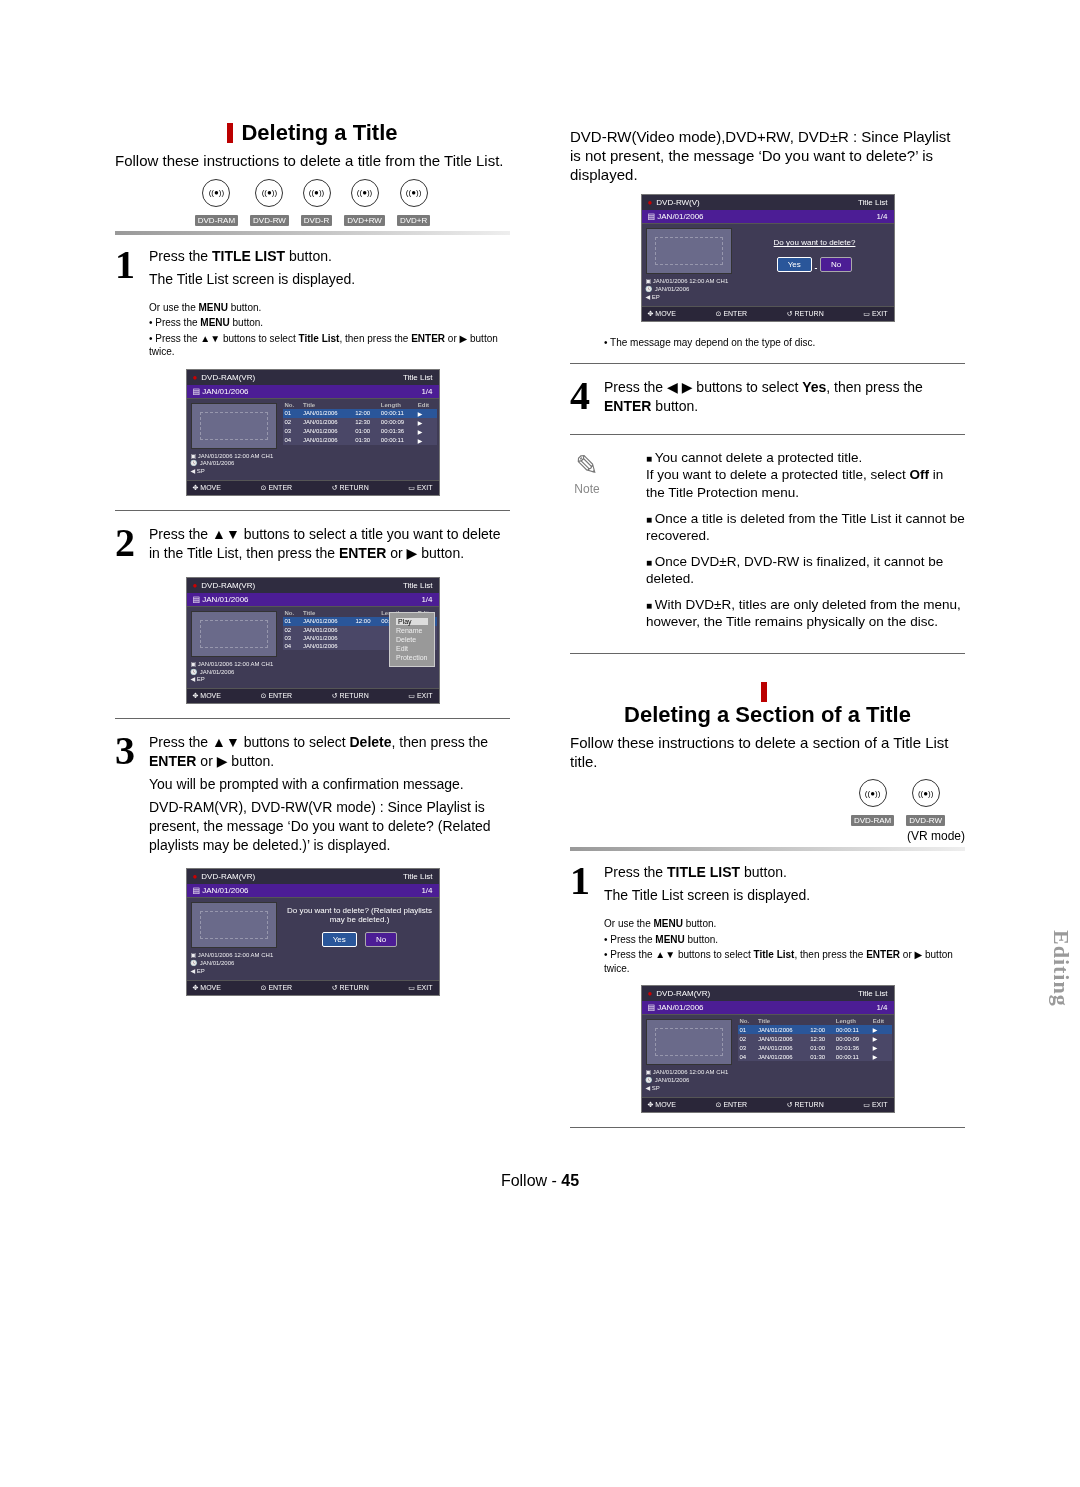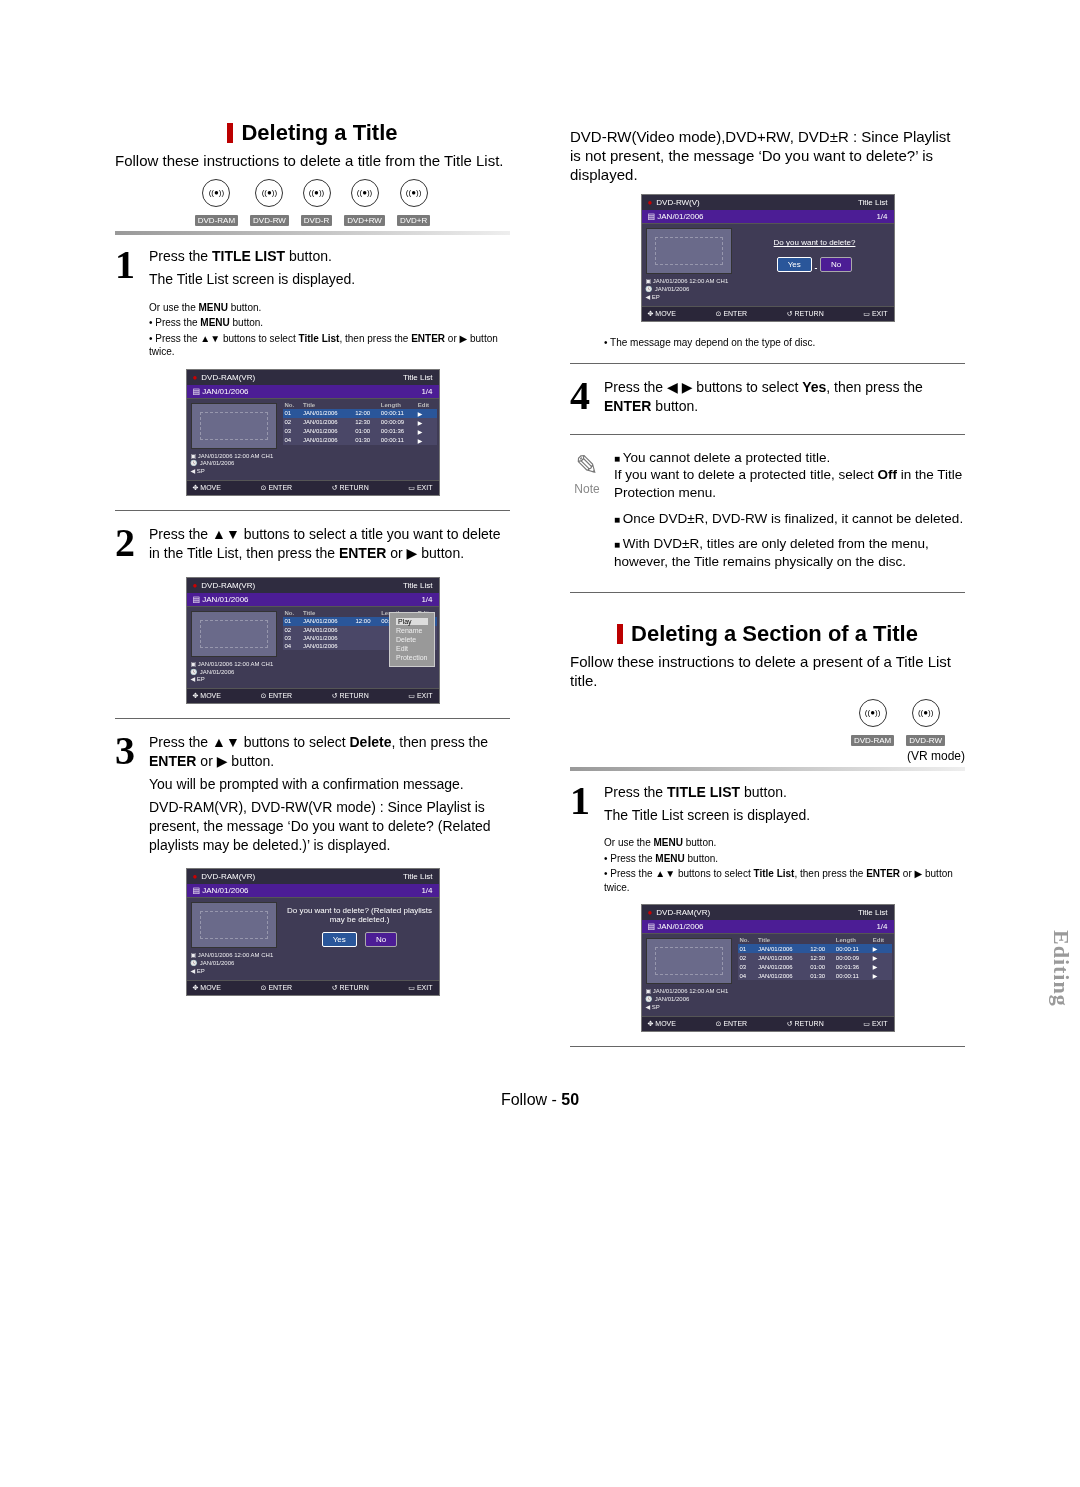--- a/index.html
+++ b/index.html
@@ -39,21 +39,21 @@
   .osd tr.row td { background: #4a4767; }
   .osd tr.hi td { background: #2a569a; }
   .osd .bar { display: flex; justify-content: space-between; background: #2a2639; padding: 3px 6px; font-size: 7px; }
   .osd .balloon { position: absolute; background: #999; color: #eee; font-size: 7px; padding: 5px 6px; display:flex; flex-direction:column; gap:2px; border:1px solid #ccc;}
   .osd .btn { display: inline-block; background: #4c1d95; border: 1px solid #aaa; padding: 2px 10px; margin: 0 3px; border-radius: 2px; font-size:8px;}
   .osd .btn.sel { background: #2a569a; border-color: #fff; }
   .note-box { display: flex; gap: 10px; font-size: 13.5px; }
   .note-icon { width: 34px; text-align: center; font-size: 28px; color:#777;}
   .note-lbl { font-size: 12px; color: #888; text-align: center; }
   .note-box ul { list-style: none; padding: 0; margin: 0; flex:1; }
-  .note-box li { margin-bottom: 8px; line-height: 1.3; }
+  .note-box li { margin-bottom: 8px; line-height: 1.3; margin-left: 32px; }
   .note-box li::before { content: "■ "; font-size: 10px; }
   .footer { text-align: center; font-size: 16px; margin-top: 30px; }
   .side-tab { position: absolute; right: 6px; top: 930px; writing-mode: vertical-rl; font-size: 22px; font-weight: bold; color: #9a9a9a; font-family: "Times New Roman", serif; letter-spacing: 1px;}
   .vrnote { text-align:right; font-size:12px; margin-top:2px;}
   .grad-bar { height:4px; background: linear-gradient(to right, #999, #eee); margin: 4px 0 12px 0; }
 </style>
 </head>
 <body>
 
 <div class="page">
@@ -330,32 +330,33 @@
 
       <hr class="thin">
 
       <div class="note-box">
         <div>
           <div class="note-icon">✎</div>
           <div class="note-lbl">Note</div>
         </div>
         <ul>
           <li><span>You cannot delete a protected title.<br>If you want to delete a protected title, select <b>Off</b> in the Title Protection menu.</span></li>
+          <li>Once a title is deleted from the Title List it cannot be recovered.</li>
           <li>Once DVD±R, DVD-RW is finalized, it cannot be deleted.</li>
           <li>With DVD±R, titles are only deleted from the menu, however, the Title remains physically on the disc.</li>
         </ul>
       </div>
 
       <hr class="thin">
 
-      <h2 class="sect" style="margin-top:28px;">
+      <h2 class="sect" style="margin-top:28px;flex-direction:column;">
         <span class="accent-bar"></span>
         <span>Deleting a Section of a Title</span>
       </h2>
-      <p class="intro">Follow these instructions to delete a present of a Title List title.</p>
+      <p class="intro">Follow these instructions to delete a section of a Title List title.</p>
 
       <div class="disc-row" style="justify-content:flex-end; padding-right:20px;">
         <div class="disc"><div class="disc-circ">((●))</div><span class="disc-lbl">DVD-RAM</span></div>
         <div class="disc"><div class="disc-circ">((●))</div><span class="disc-lbl">DVD-RW</span></div>
       </div>
       <div class="vrnote">(VR mode)</div>
       <div class="grad-bar"></div>
 
       <div class="step">
         <div class="step-num">1</div>
@@ -435,15 +436,15 @@
             <span>▭ <span>EXIT</span></span>
           </div>
       </div>
 
       <hr class="thin">
 
     </div>
   </div>
 
   <div class="footer">
-    <span>Follow</span><span> - </span><b>50</b>
+    <span>Follow</span><span> - </span><b>45</b>
   </div>
 </div>
 
 </body></html>

